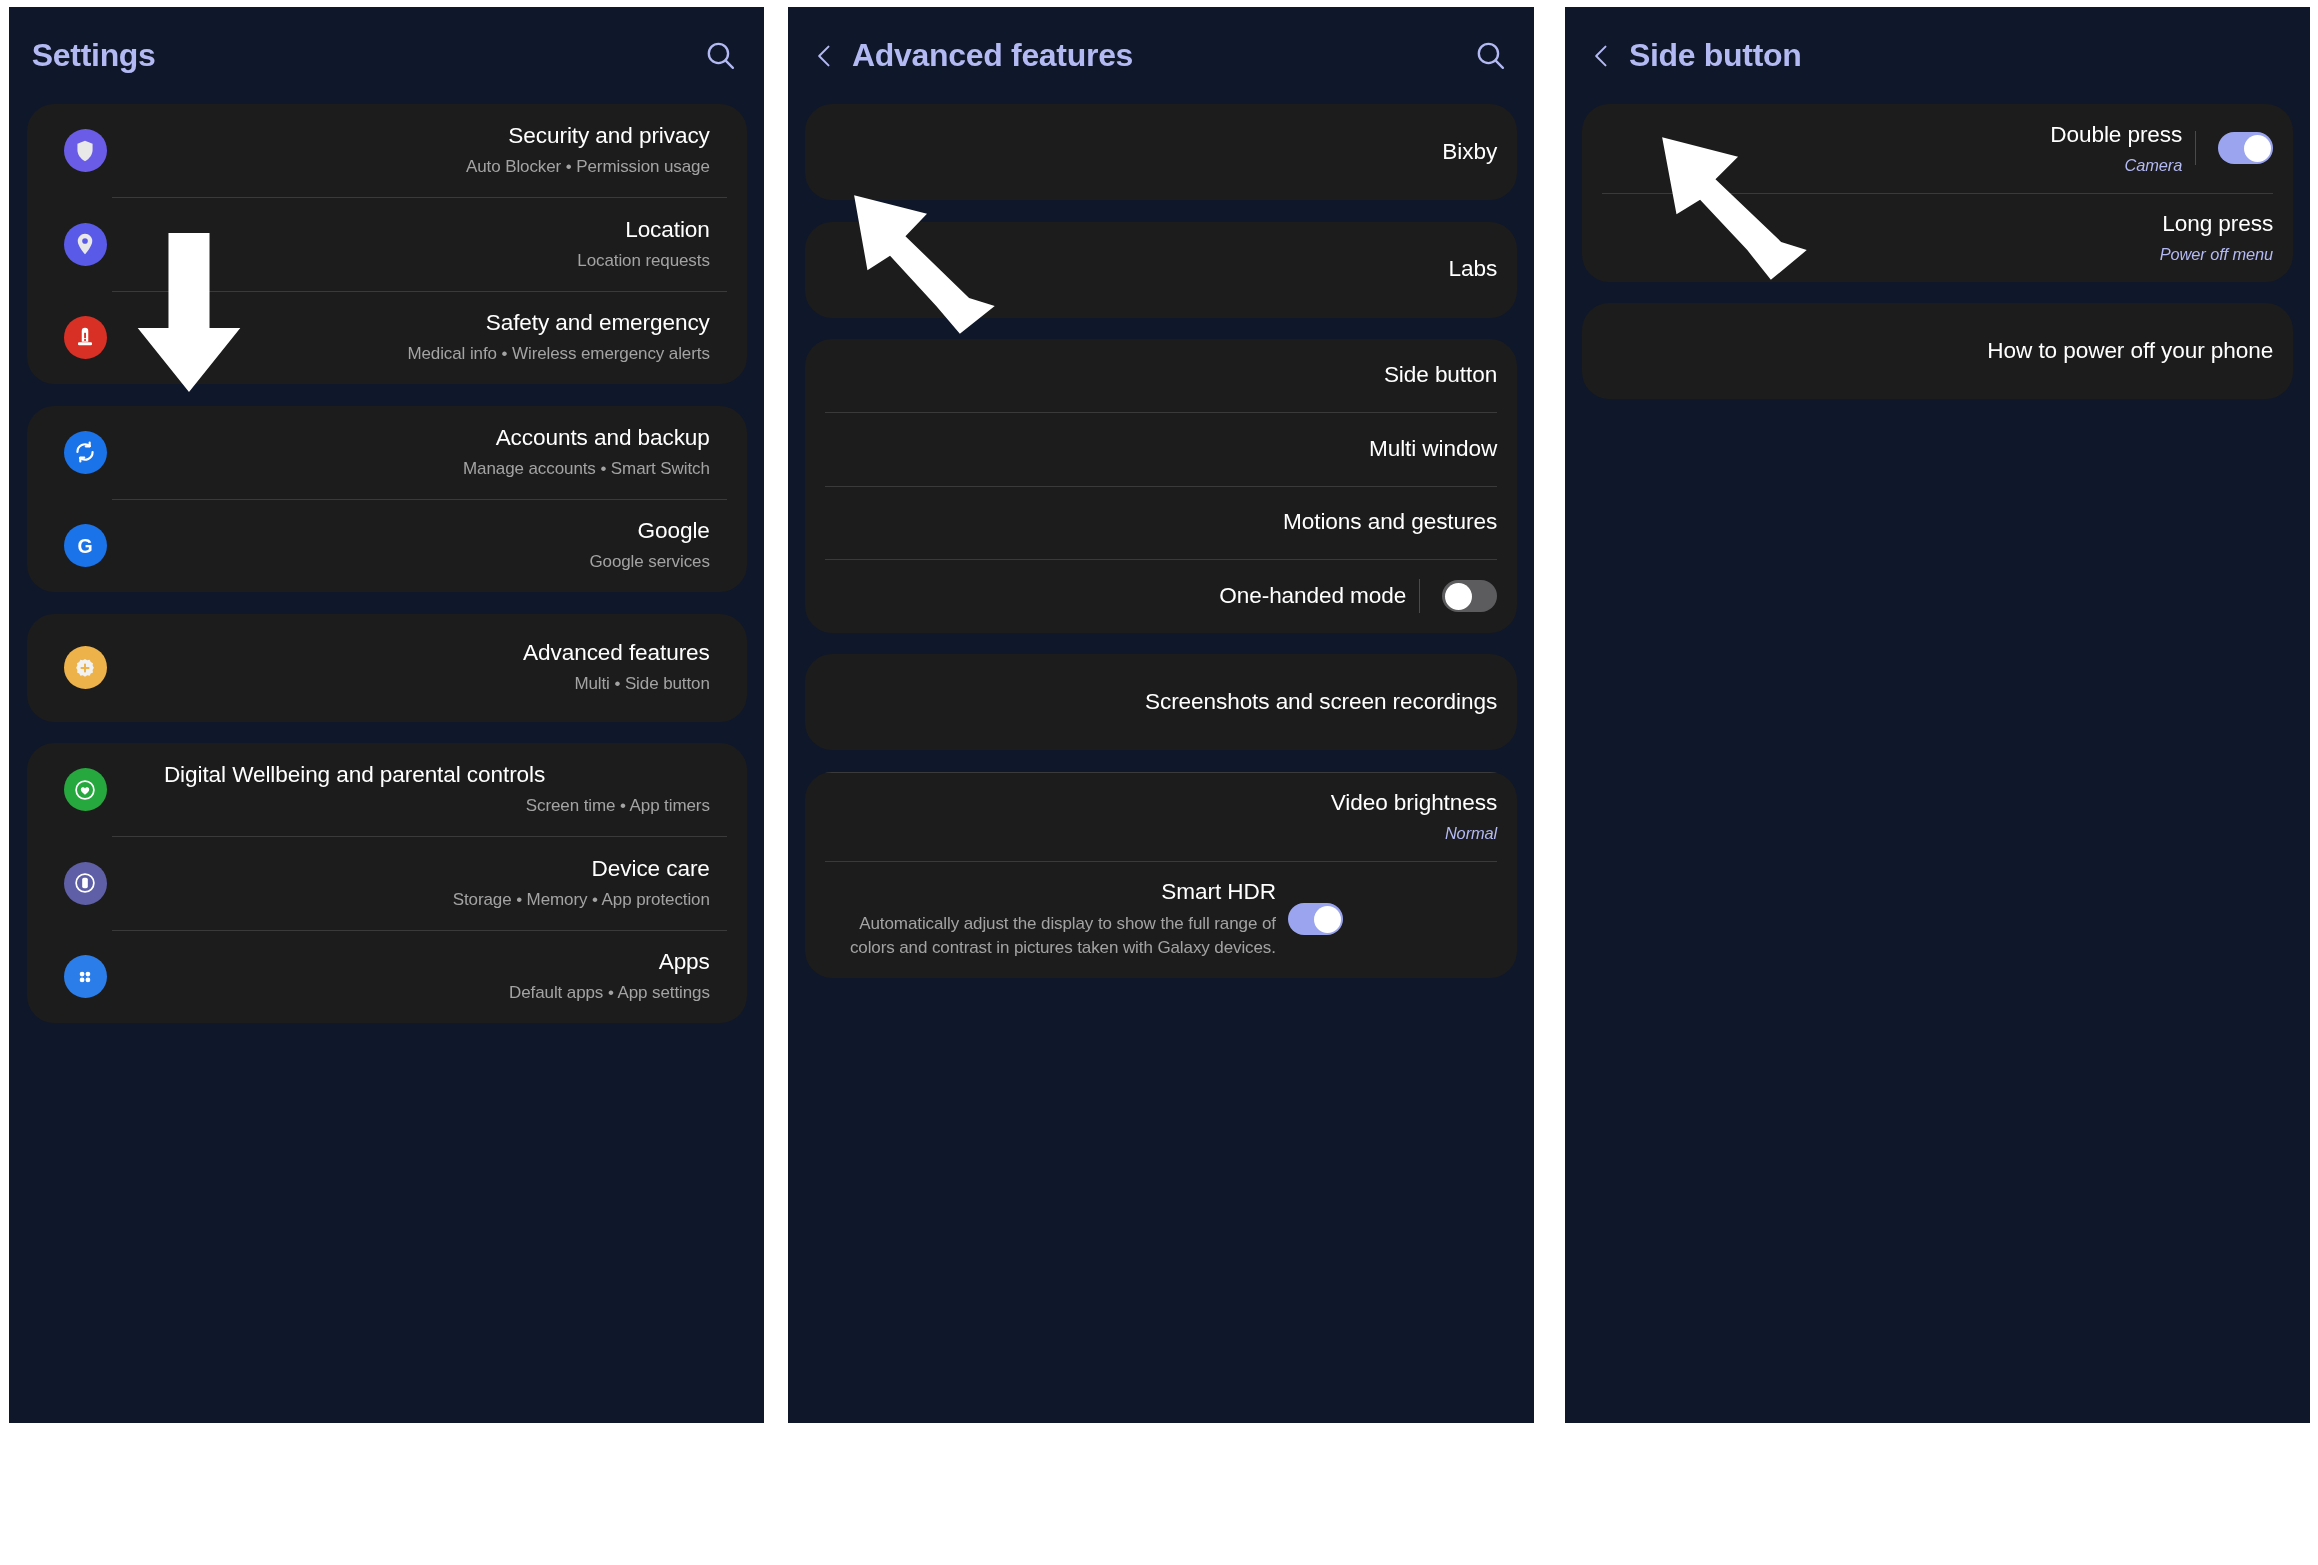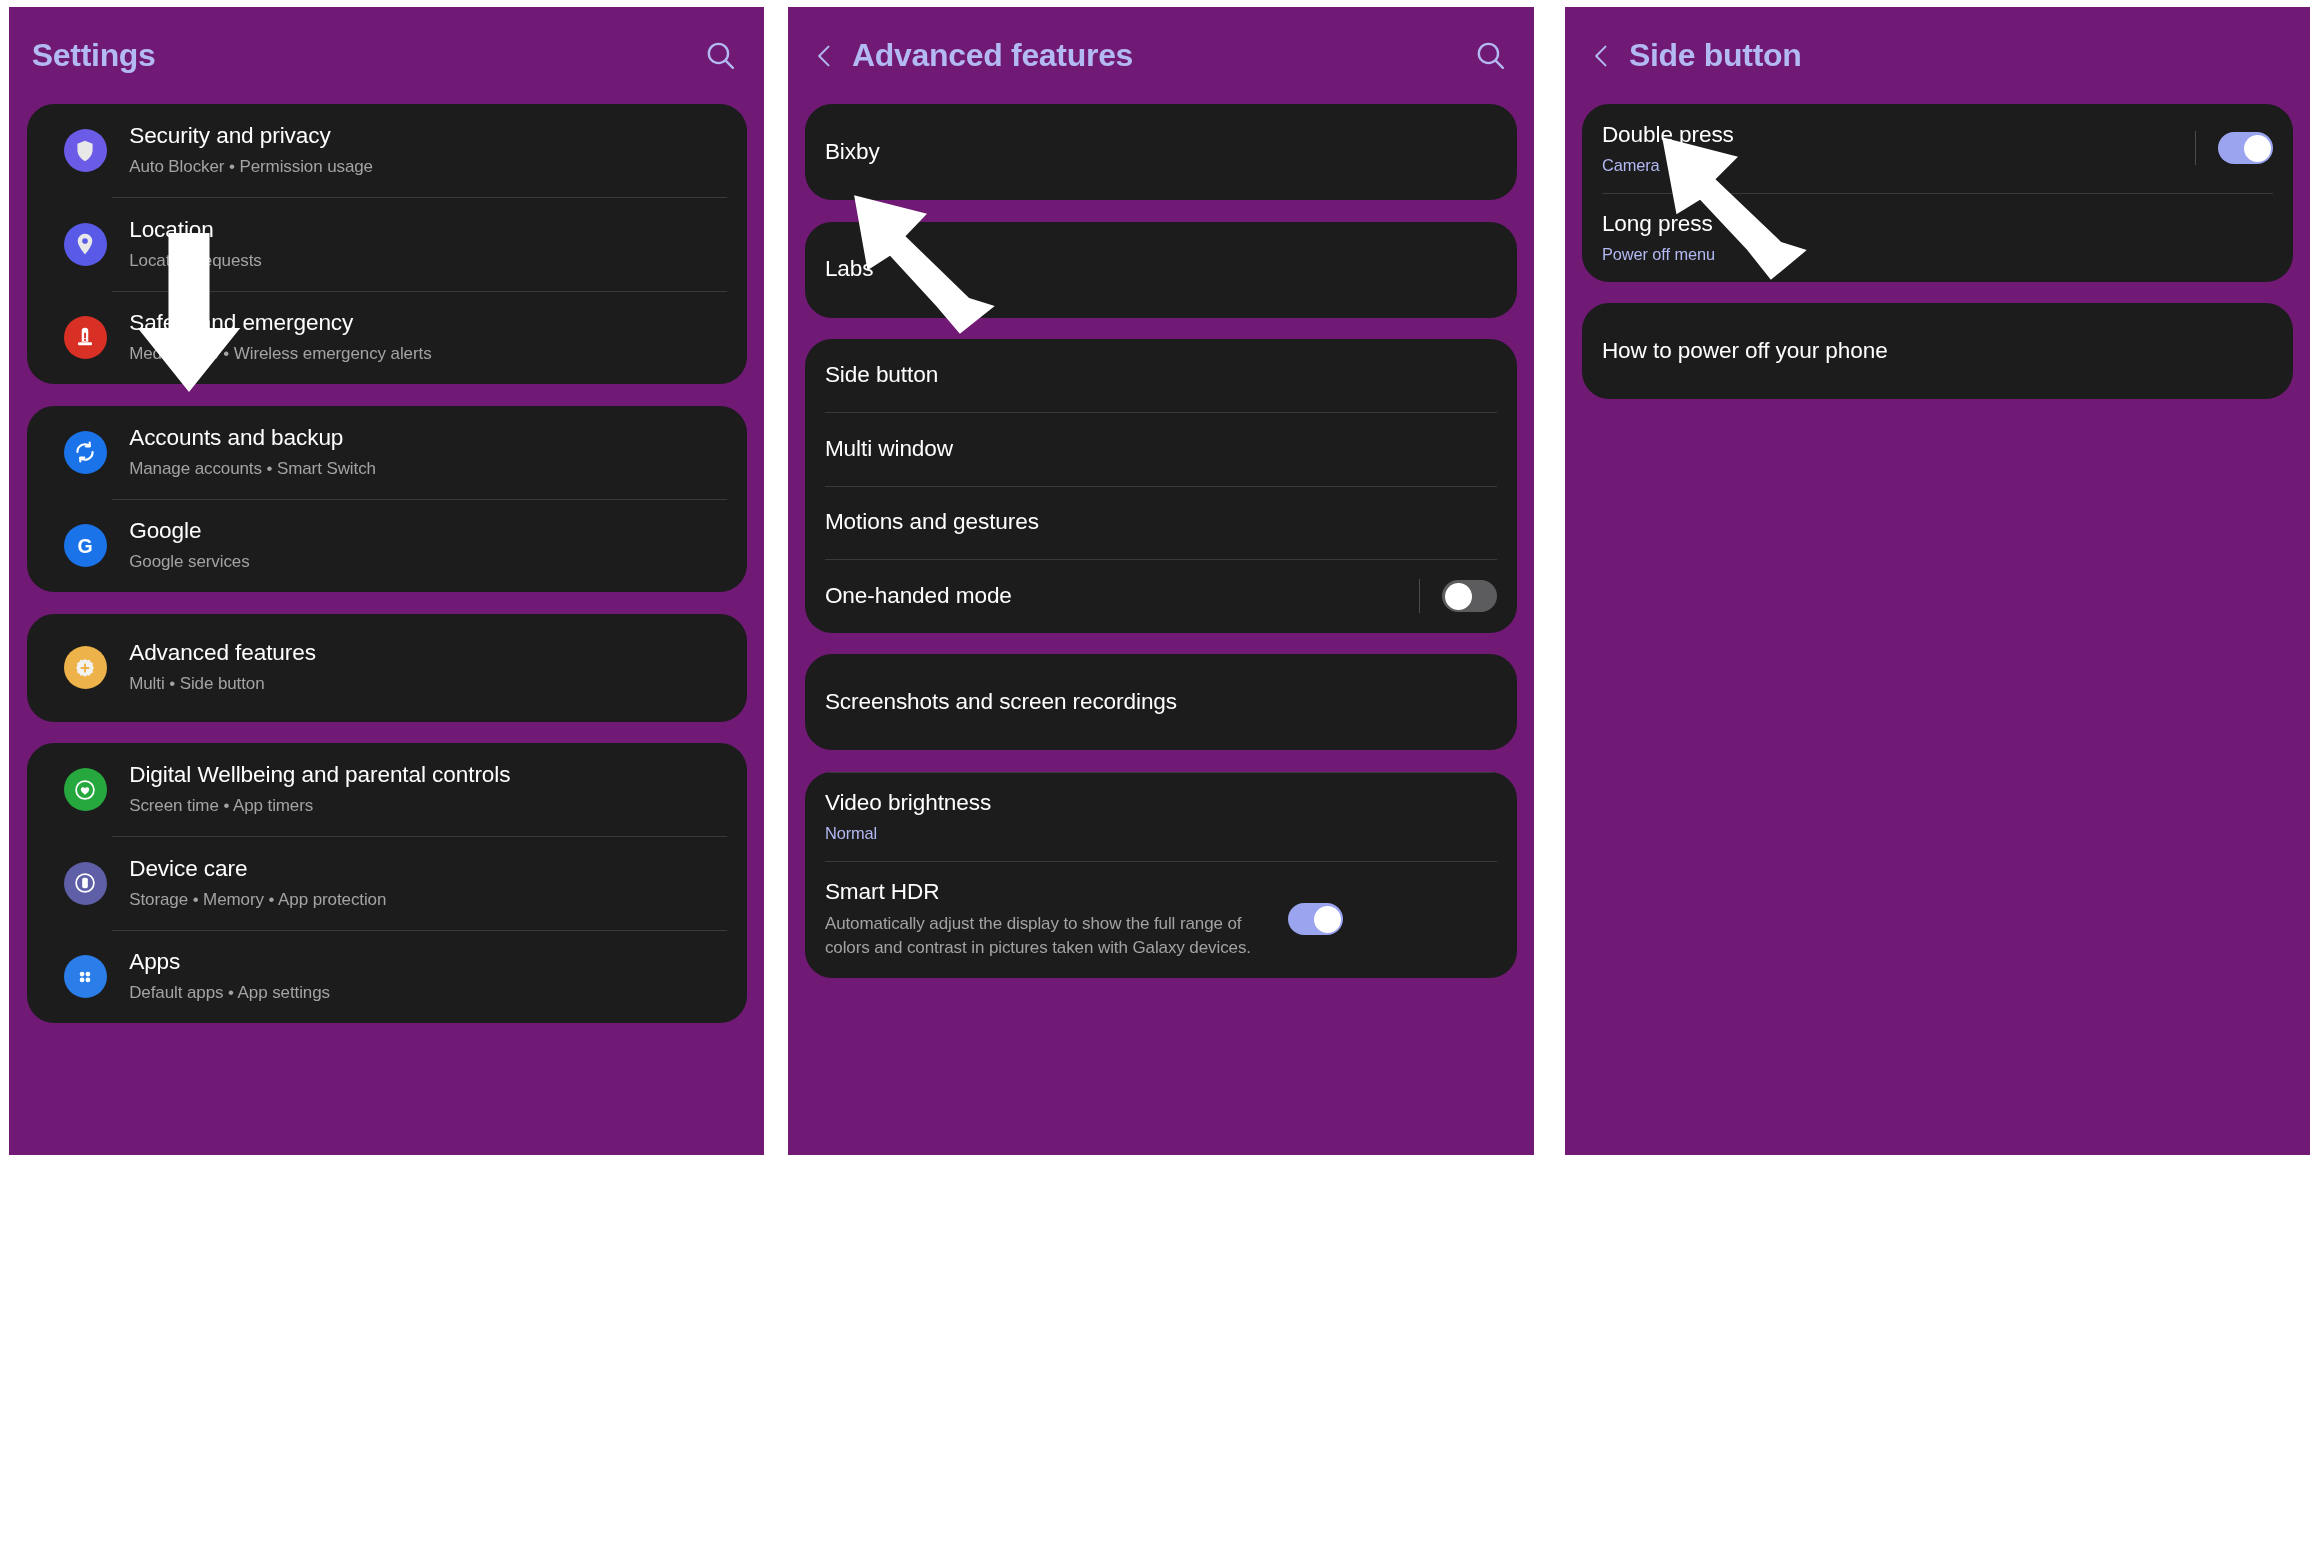--- a/index.html
+++ b/index.html
@@ -10,23 +10,24 @@
     overflow: hidden;
   }
   .stage {
     position: relative;
     width: 2319px; height: 1566px;
     background: #ffffff;
   }
   .panel {
     position: absolute;
     top: 7.2px;
-    height: 1148px;
-    background: #701a75;
+    height: 1416px;
+    background: #0f172a;
     overflow: hidden;
+    text-align: right;
   }
   #panel-1 { left: 9.2px;   width: 755px; }
   #panel-2 { left: 788px; width: 746px; }
   #panel-3 { left: 1565px; width: 745px; }
 
   
   .hdr {
     display: flex;
     align-items: center;
     height: 97px;
@@ -109,21 +110,21 @@
   
   .row-pl {
     display: flex;
     align-items: center;
     padding: 0 19.5px;
     min-height: 73px;
     position: relative;
   }
   .row-pl .row-tx { padding: 17.4px 0; }
   .row-pl .row-title { font-size: 22.6px; }
-  .row-pl .row-sub.accent { color: #b3b9f2; font-size: 16.4px; }
+  .row-pl .row-sub.accent { color: #b3b9f2; font-size: 16.4px; font-style: italic; }
 
   
   .tgl-wrap {
     display: flex; align-items: center;
     flex: 0 0 auto;
     margin-left: 12.3px;
     height: 100%;
   }
   .tgl-sep {
     width: 1px; height: 34px;

